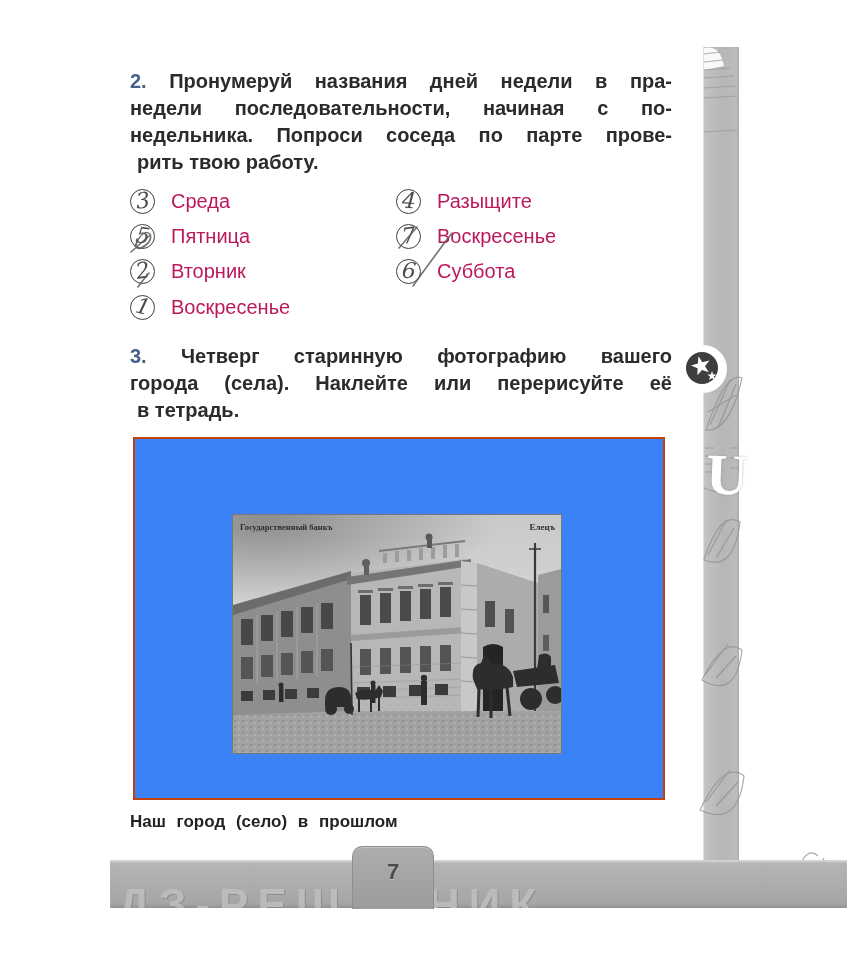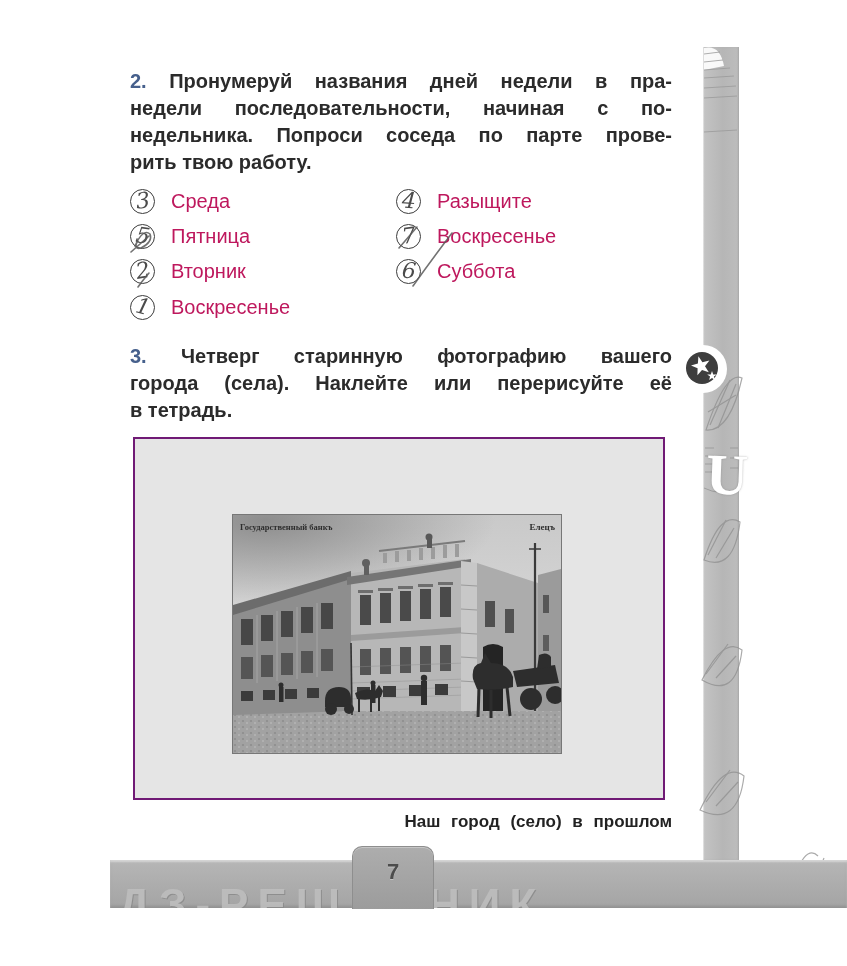--- a/index.html
+++ b/index.html
@@ -2,35 +2,35 @@
 <html><head>
 <meta charset="utf-8">
 <style>
   html,body{margin:0;padding:0;}
   body{width:847px;height:966px;position:relative;background:#ffffff;overflow:hidden;
        font-family:"Liberation Sans",sans-serif;}
 
   
   .para{position:absolute;width:542px;color:#2b2b2b;font-size:20px;font-weight:700;}
   .jline{text-align:justify;text-align-last:justify;line-height:27px;height:27px;overflow:hidden;}
-  .lline{text-align:left;line-height:27px;height:27px;}
+  .lline{text-align:left;line-height:27px;height:27px;margin-left:7px;}
   .tasknum{color:#46608c;font-weight:700;}
 
   
   .days{position:absolute;left:130px;top:186px;width:560px;}
   .day-row{position:absolute;height:30px;display:flex;align-items:center;}
   .circle{display:inline-flex;width:25px;height:25px;border:1.7px solid #3c3c3c;border-radius:50%;
           align-items:center;justify-content:center;box-sizing:border-box;background:transparent;}
   .hw{font-family:"DejaVu Serif",serif;font-style:italic;font-size:22px;color:#4b4b4b;line-height:1;}
   .day-label{margin-left:16px;font-size:20px;font-weight:400;color:#be185d;}
 
   
-  .frame{position:absolute;left:133px;top:437px;width:528px;height:359px;border:2px solid #701a75;background:#e5e5e5;}
+  .frame{position:absolute;left:133px;top:437px;width:528px;height:359px;border:2px solid #c2410c;background:#3b82f6;}
   .photo{position:absolute;left:98px;top:76px;width:328px;height:238px;outline:1px solid #777;}
-  .fig-caption{position:absolute;left:130px;top:812px;width:542px;text-align:right;
+  .fig-caption{position:absolute;left:130px;top:812px;width:542px;text-align:left;
                font-size:17px;font-weight:700;color:#222;word-spacing:6px;}
 
   
   .bottom-bar{position:absolute;left:110px;top:860px;width:737px;height:48px;
               background:linear-gradient(180deg,#b6b6b6,#a4a4a4);
               box-shadow:inset 0 2px 2px rgba(255,255,255,.45), inset 0 -2px 3px rgba(0,0,0,.12);
               overflow:hidden;}
   .watermark{position:absolute;left:8px;top:20px;font-size:44px;font-weight:800;letter-spacing:9px;
              color:#bfbfbf;text-shadow:1px 1px 0 #8a8a8a;white-space:nowrap;opacity:.85;}
   .page-tab{position:absolute;left:352px;top:846px;width:80px;height:62px;

